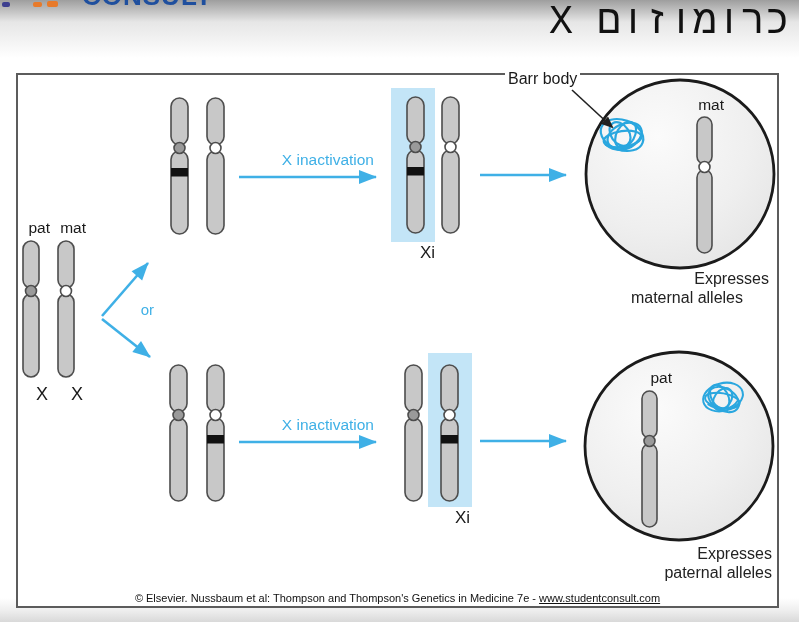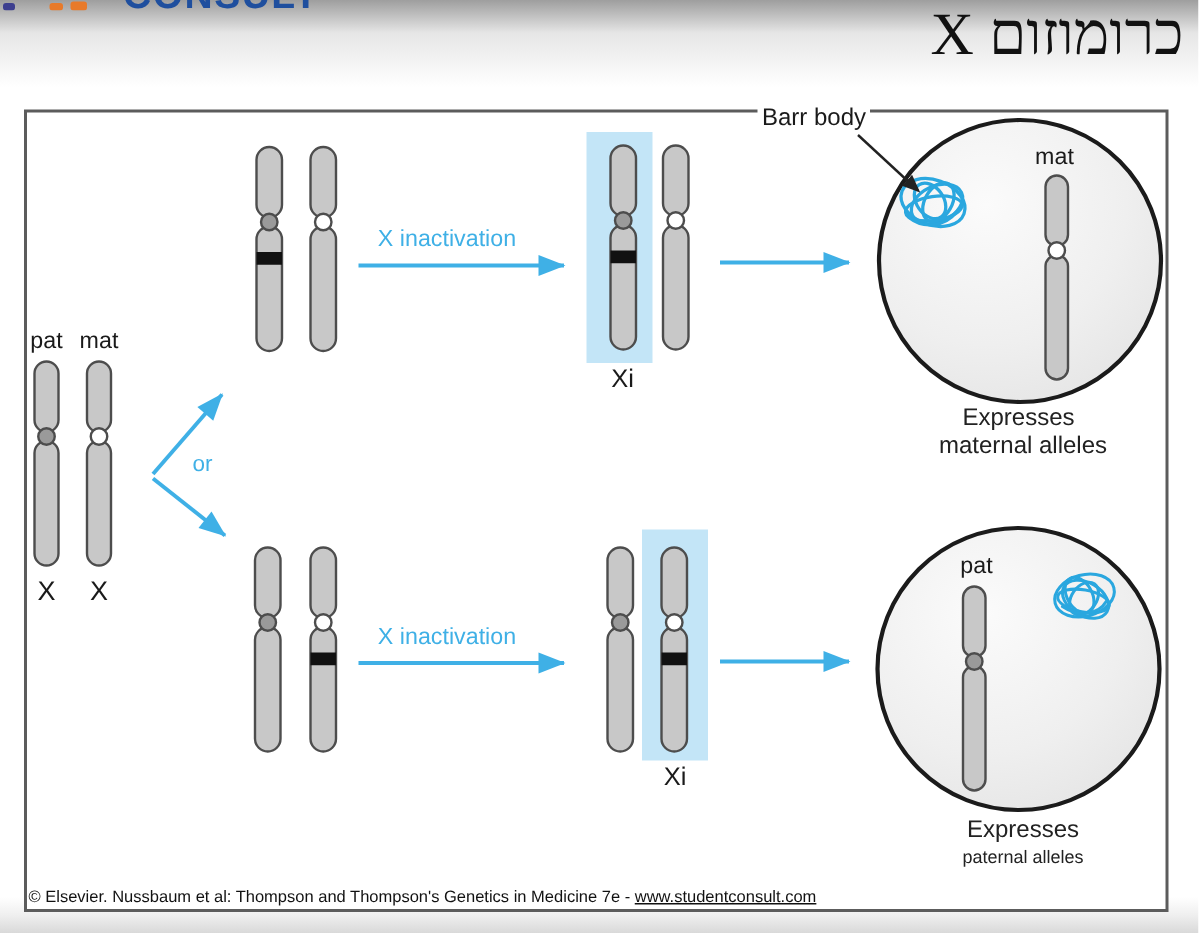--- a/index.html
+++ b/index.html
@@ -14,58 +14,58 @@
   }
   
   .logo{position:absolute;left:0;top:0;width:230px;height:7px;overflow:hidden;}
   .logo-consult{position:absolute;left:82px;top:-19px;font-weight:bold;font-size:26px;letter-spacing:1px;color:#1f4f9e;font-family:"Liberation Sans",sans-serif;}
   .logo-blob{position:absolute;background:#e87a2a;border-radius:2px;}
   .logo-blob.b1{left:33px;top:2px;width:9px;height:5px;}
   .logo-blob.b2{left:47px;top:1px;width:11px;height:6px;}
   .logo-blob.b3{left:2px;top:2px;width:8px;height:5px;background:#3d3f8f;}
   .page-title{
     position:absolute;right:10px;top:0px;direction:rtl;
-    font-family:Liberation Serif, serif;
+    font-family:Liberation Mono, monospace;
     font-size:40px;line-height:1.15;color:#111;white-space:nowrap;
   }
   
   svg.fig{position:absolute;left:0;top:0;width:799px;height:622px;}
   .fig-border{fill:#ffffff;stroke:var(--border-gray);stroke-width:2;}
   .hl-rect{fill:var(--hl-blue);}
   .blue-line{stroke:var(--accent);stroke-width:2.6;fill:none;}
   .blue-head{fill:var(--accent);}
   .black-line{stroke:#222;stroke-width:1.6;fill:none;}
   .black-head{fill:#222;}
   .cell{fill:url(#cellGrad);stroke:var(--cell-stroke);stroke-width:2.8;}
   .chr-arm{fill:var(--chr-fill);stroke:var(--chr-stroke);stroke-width:1.6;}
   .cen-gray{fill:var(--cen-gray);stroke:var(--chr-stroke);stroke-width:1.6;}
   .cen-white{fill:#ffffff;stroke:var(--chr-stroke);stroke-width:1.6;}
   .chr-band{fill:#111;}
   .scribble{stroke:var(--barr-blue);stroke-width:2.2;fill:none;stroke-linecap:round;}
   
-  .lbl{position:absolute;color:#1a1a1a;text-align:center;font-family:"Liberation Sans",sans-serif;white-space:nowrap;}
+  .lbl{position:absolute;color:#1a1a1a;text-align:right;font-family:"Liberation Sans",sans-serif;white-space:nowrap;}
   .lbl.blue{color:var(--accent);}
   .lbl.italic{color:#222;}
   #lbl-pat{left:12px;top:219px;width:38px;font-size:15.5px;}
   #lbl-mat{left:46px;top:219px;width:40px;font-size:15.5px;}
   #lbl-x1{left:14px;top:384px;width:34px;font-size:18px;}
   #lbl-x2{left:49px;top:384px;width:34px;font-size:18px;}
   #lbl-or{left:116px;top:301px;width:38px;font-size:15px;}
   #lbl-xinact-top{left:222px;top:151px;width:152px;font-size:15.5px;}
   #lbl-xinact-bot{left:222px;top:416px;width:152px;font-size:15.5px;}
   #lbl-xi-top{left:395px;top:243px;width:40px;font-size:17px;}
   #lbl-xi-bot{left:430px;top:508px;width:40px;font-size:17px;}
   #lbl-barr{left:505px;top:70px;font-size:16px;background:#fff;padding:0 3px;}
   #lbl-mat-cell{left:682px;top:96px;width:42px;font-size:15.5px;}
   #lbl-pat-cell{left:630px;top:369px;width:42px;font-size:15.5px;}
   #cap-top-1{left:589px;top:270px;width:180px;font-size:16px;}
-  #cap-top-2{left:592px;top:289px;width:180px;font-size:16px;}
+  #cap-top-2{left:563px;top:289px;width:180px;font-size:16px;}
   #cap-bot-1{left:592px;top:545px;width:180px;font-size:16px;}
-  #cap-bot-2{left:592px;top:564px;width:180px;font-size:12px;}
-  .credit{position:absolute;left:19px;top:592px;width:757px;font-size:11px;color:#111;font-family:"Liberation Sans",sans-serif;}
+  #cap-bot-2{left:592px;top:564px;width:180px;font-size:16px;}
+  .credit{position:absolute;left:19px;top:592px;width:757px;text-align:center;font-size:11px;color:#111;font-family:"Liberation Sans",sans-serif;}
   .credit .link{text-decoration:underline;}
 </style>
 </head>
 <body>
 
 <div class="stage">
 
   <div class="logo">
     <div class="logo-blob b3"></div>
     <div class="logo-blob b1"></div>

